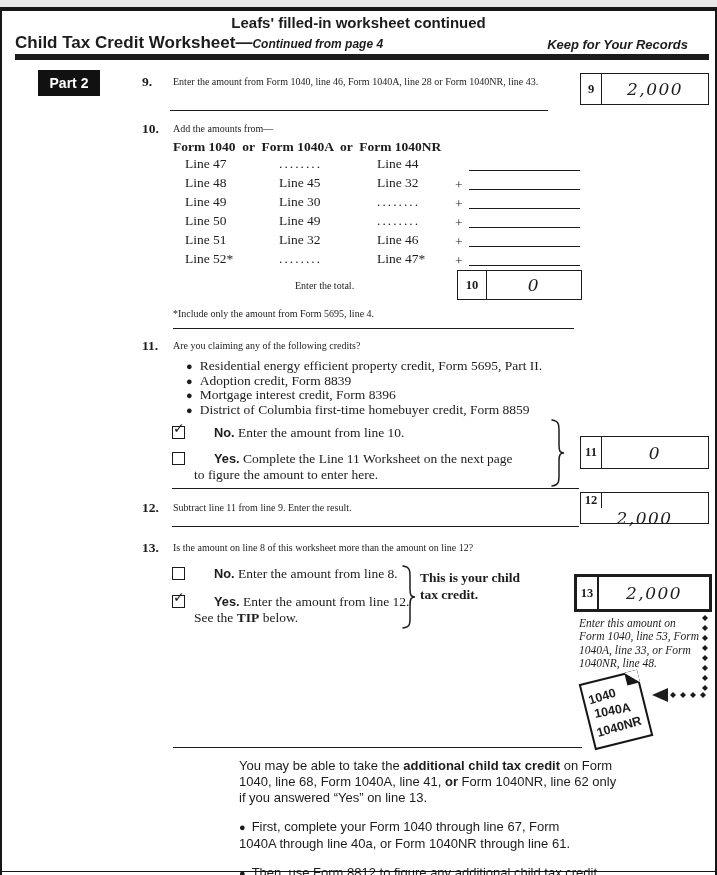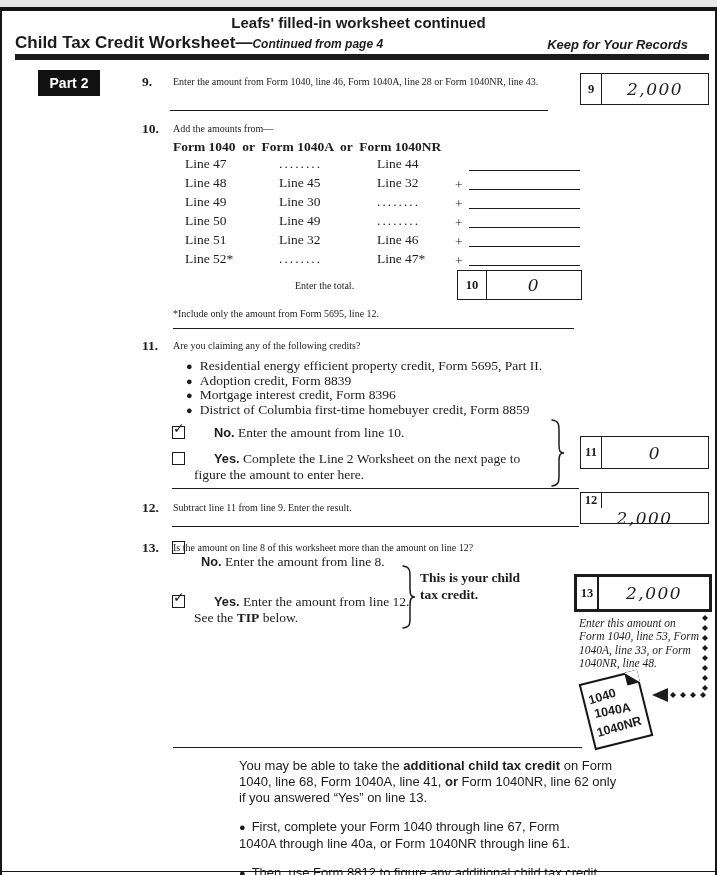--- a/index.html
+++ b/index.html
@@ -159,21 +159,21 @@
       <span class="cplus">+</span>
       <span class="cline"></span>
     </div>
   </div>
 
   <div class="abs itemtext serif" style="left:293px; top:271px;">Enter the total.</div>
   <div class="abs amtbox serif" style="left:455px; top:263px; width:125px; height:30px;">
     <div class="lbl" style="width:28px;">10</div>
     <div class="val">0</div>
   </div>
-  <div class="abs itemtext serif" style="left:171px; top:299px;">*Include only the amount from Form 5695, line 12.</div>
+  <div class="abs itemtext serif" style="left:171px; top:299px;">*Include only the amount from Form 5695, line 4.</div>
   <div class="abs sep" style="left:171px; top:321px; width:401px;"></div>
 
   <div class="abs itemnum serif" style="left:140px; top:331px;">11.</div>
   <div class="abs itemtext serif" style="left:171px; top:331px;">Are you claiming any of the following credits?</div>
   <div class="abs blist serif" style="left:184px; top:352px;">
     <div><span class="b">●</span><span>Residential energy efficient property credit, Form 5695, Part II.</span></div>
     <div><span class="b">●</span><span>Adoption credit, Form 8839</span></div>
     <div><span class="b">●</span><span>Mortgage interest credit, Form 8396</span></div>
     <div><span class="b">●</span><span>District of Columbia first-time homebuyer credit, Form 8859</span></div>
   </div>
@@ -181,21 +181,21 @@
   <div class="abs cbrow" style="left:170px; top:418px;">
     <div class="cb">
         <span class="check">✓</span>
       </div>
     <div class="cbtext serif"><span class="cblabel">No.</span><span> Enter the amount from line 10.</span></div>
   </div>
   <div class="abs cbrow" style="left:170px; top:444px;">
     <div class="cb">
         <span class="check"></span>
       </div>
-    <div class="cbtext serif" style="width:332px;"><span class="cblabel">Yes.</span><span> Complete the Line 2 Worksheet on the next page to figure the amount to enter here.</span></div>
+    <div class="cbtext serif" style="width:332px;"><span class="cblabel">Yes.</span><span> Complete the Line 11 Worksheet on the next page to figure the amount to enter here.</span></div>
   </div>
 
   <svg class="abs" style="left:547px; top:411px;" width="16" height="70" viewBox="0 0 16 70">
     <path class="bracesvg" d="M3 2 C10 3, 10 7, 10 13 L10 27 C10 33, 11 35, 15 35 C11 35, 10 37, 10 43 L10 57 C10 63, 10 67, 3 68"></path>
   </svg>
   <div class="abs amtbox serif" style="left:578px; top:429px; width:129px; height:33px;">
     <div class="lbl">11</div>
     <div class="val">0</div>
   </div>
   <div class="abs sep" style="left:170px; top:481px; width:407px;"></div>
@@ -204,21 +204,21 @@
   <div class="abs itemtext serif" style="left:171px; top:493px;">Subtract line 11 from line 9. Enter the result.</div>
   <div class="abs amtbox serif" style="left:578px; top:485px; width:129px; height:32px;flex-direction:column;">
     <div class="lbl">12</div>
     <div class="val">2,000</div>
   </div>
   <div class="abs sep" style="left:170px; top:519px; width:407px;"></div>
 
   <div class="abs itemnum serif" style="left:140px; top:533px;">13.</div>
   <div class="abs itemtext serif" style="left:171px; top:533px;">Is the amount on line 8 of this worksheet more than the amount on line 12?</div>
 
-  <div class="abs cbrow" style="left:170px; top:533px;flex-direction:column;">
+  <div class="abs cbrow" style="left:170px; top:559px;">
     <div class="cb">
         <span class="check"></span>
       </div>
     <div class="cbtext serif"><span class="cblabel">No.</span><span> Enter the amount from line 8.</span></div>
   </div>
   <div class="abs cbrow" style="left:170px; top:587px;">
     <div class="cb">
         <span class="check">✓</span>
       </div>
     <div class="cbtext serif" style="width:222px;"><span class="cblabel">Yes.</span><span> Enter the amount from line 12. See the </span><b>TIP</b><span> below.</span></div>

